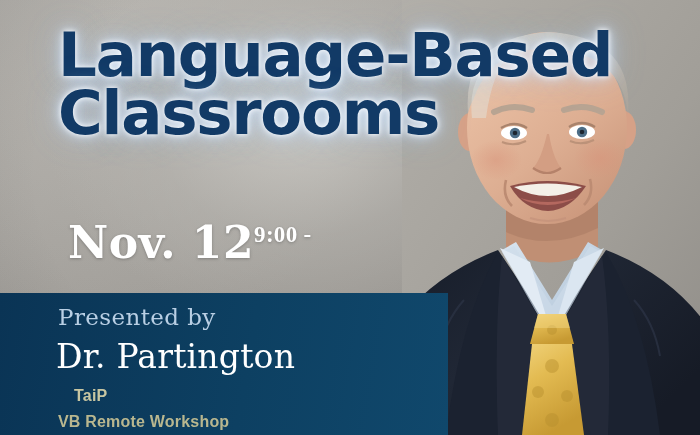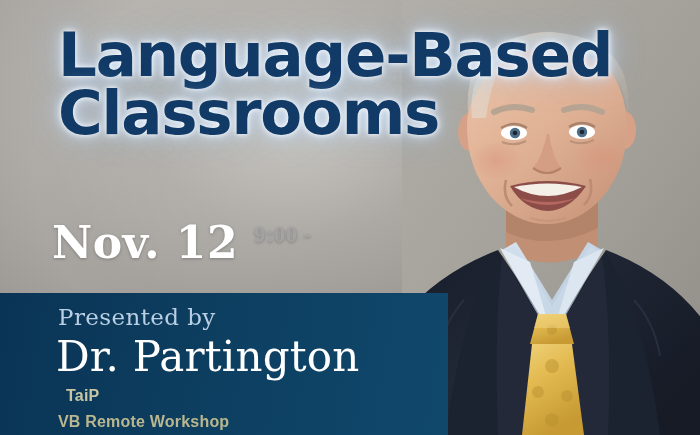--- a/index.html
+++ b/index.html
@@ -61,77 +61,76 @@
       0 0 5px rgba(255,255,255,0.95),
       0 0 11px rgba(225,238,255,0.9),
       0 0 20px rgba(190,220,255,0.65),
       0 0 34px rgba(160,205,255,0.38);
     white-space:nowrap;
   }
 
   
   .datewrap{
     position:absolute;
-    left:52px;top:218px;
+    left:68px;top:218px;
     display:flex;
     align-items:flex-start;
   }
   .date-big{
     font-family:"DejaVu Serif",serif;
     font-weight:bold;
     font-size:44px;
     line-height:50px;
     color:#ffffff;
     letter-spacing:0.5px;
     text-shadow:0 1px 3px rgba(50,50,50,0.35);
     white-space:nowrap;
   }
   .time-block{
-    margin-left:16px;
     margin-top:4px;
     font-family:Liberation Serif, serif;
     font-weight:bold;
     font-size:23px;
     line-height:26px;
-    color:#a3a3a3;
+    color:#ffffff;
     letter-spacing:0.3px;
     text-shadow:0 1px 3px rgba(50,50,50,0.35);
     white-space:nowrap;
   }
 
   
   .presented{
     position:absolute;
     left:58px;top:303px;
     font-family:"DejaVu Serif",serif;
     font-size:23px;
     line-height:28px;
     color:#b9cfe4;
     letter-spacing:0.4px;
     white-space:nowrap;
   }
   .speaker{
     position:absolute;
     left:56px;top:337px;
     font-family:"DejaVu Serif",serif;
-    font-size:42px;
+    font-size:33px;
     line-height:40px;
     color:#ffffff;
     letter-spacing:0.2px;
     white-space:nowrap;
   }
   .subline{
     position:absolute;
     left:58px;top:386px;
     height:20px;
     white-space:nowrap;
   }
   .subline .layer{
     position:absolute;
-    left:8px;top:0;
+    left:16px;top:0;
     font-family:"Liberation Sans",sans-serif;
     font-weight:bold;
     font-size:16px;
     line-height:20px;
     letter-spacing:0.2px;
     white-space:nowrap;
   }
   .subline .under{ color:#c8c6a2; }
   .subline .over{  color:#b9b78f; left:0px;margin-top:26px; }
 </style>

